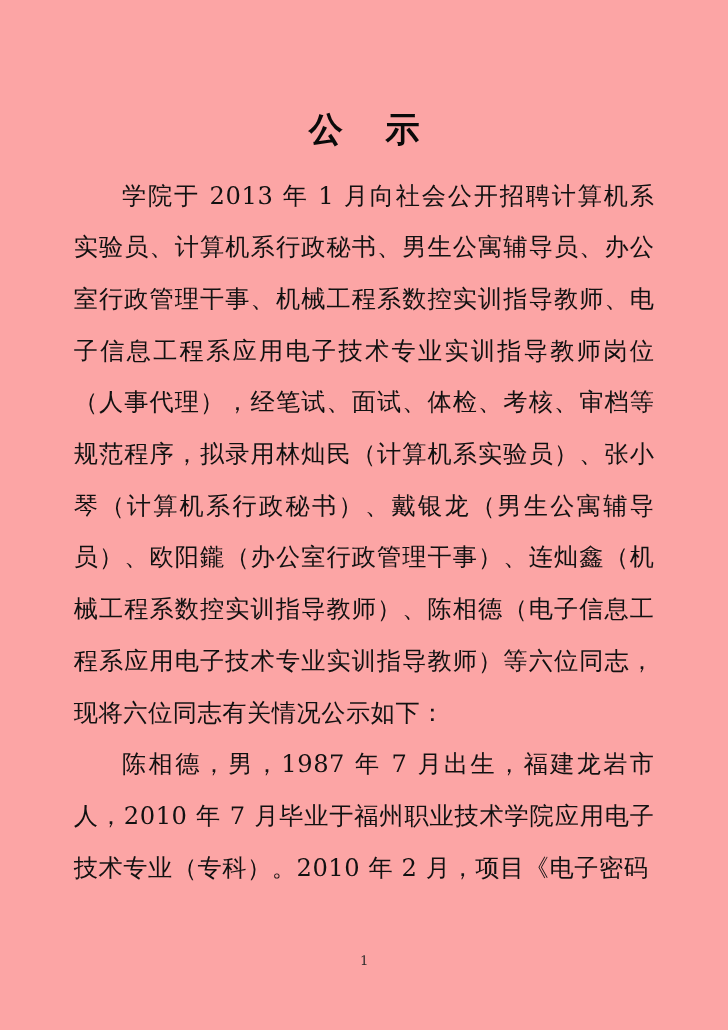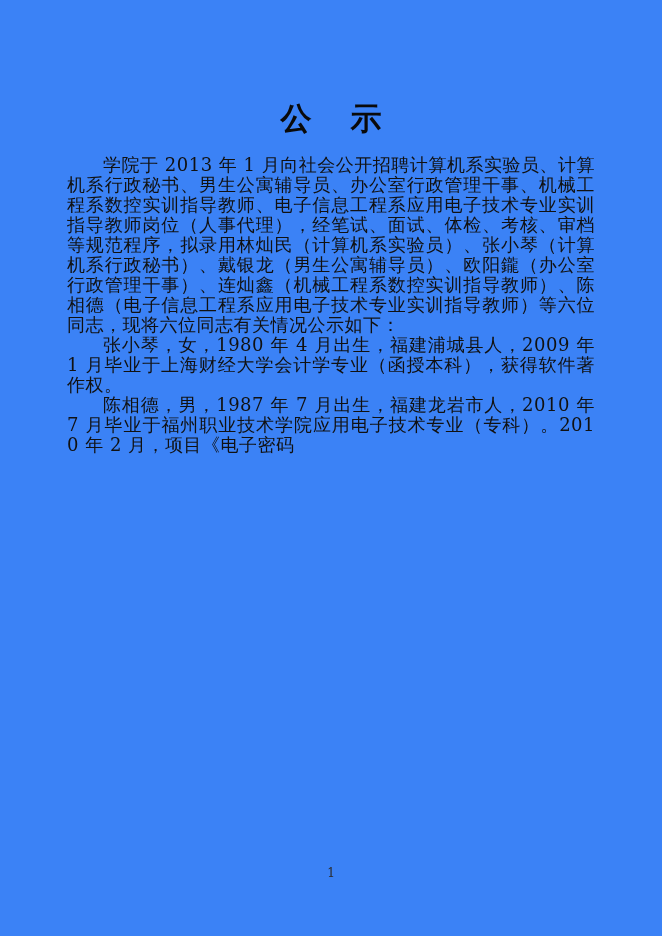--- a/index.html
+++ b/index.html
@@ -13,21 +13,21 @@
     overflow: hidden;
     font-family: "DejaVu Serif", "Liberation Serif", serif;
     color: #000000;
     -webkit-font-smoothing: antialiased;
   }
 
   .page {
     position: relative;
     width: 662px;
     height: 936px;
-    background: #3b82f6;
+    background: #fca5a5;
     box-sizing: border-box;
   }
 
   .doc-title {
     position: absolute;
     top: 98px;
     left: 0;
     width: 662px;
     text-align: center;
     font-family: "DejaVu Sans", "Liberation Sans", sans-serif;
@@ -41,22 +41,22 @@
 
   .body-block {
     position: absolute;
     top: 155px;
     left: 67px;
     width: 528px;
   }
 
   .para {
     margin: 0;
-    font-size: 18px;
-    line-height: 20px;
+    font-size: 22px;
+    line-height: 47px;
     text-align: justify;
     text-justify: inter-ideograph;
     text-indent: 2em;
     letter-spacing: 0.5px;
     color: #111111;
     word-break: break-all;
   }
 
   .page-number {
     position: absolute;
@@ -71,19 +71,18 @@
 </style>
 </head>
 <body>
 
 <div class="page">
 
   <div class="doc-title">公 示</div>
 
   <div class="body-block">
     <p class="para">学院于 2013 年 1 月向社会公开招聘计算机系实验员、计算机系行政秘书、男生公寓辅导员、办公室行政管理干事、机械工程系数控实训指导教师、电子信息工程系应用电子技术专业实训指导教师岗位（人事代理），经笔试、面试、体检、考核、审档等规范程序，拟录用林灿民（计算机系实验员）、张小琴（计算机系行政秘书）、戴银龙（男生公寓辅导员）、欧阳鑨（办公室行政管理干事）、连灿鑫（机械工程系数控实训指导教师）、陈相德（电子信息工程系应用电子技术专业实训指导教师）等六位同志，现将六位同志有关情况公示如下：</p>
-    <p class="para">张小琴，女，1980 年 4 月出生，福建浦城县人，2009 年 1 月毕业于上海财经大学会计学专业（函授本科），获得软件著作权。</p>
     <p class="para">陈相德，男，1987 年 7 月出生，福建龙岩市人，2010 年 7 月毕业于福州职业技术学院应用电子技术专业（专科）。2010 年 2 月，项目《电子密码</p>
   </div>
 
   <div class="page-number">1</div>
 
 </div>
 
 </body></html>

